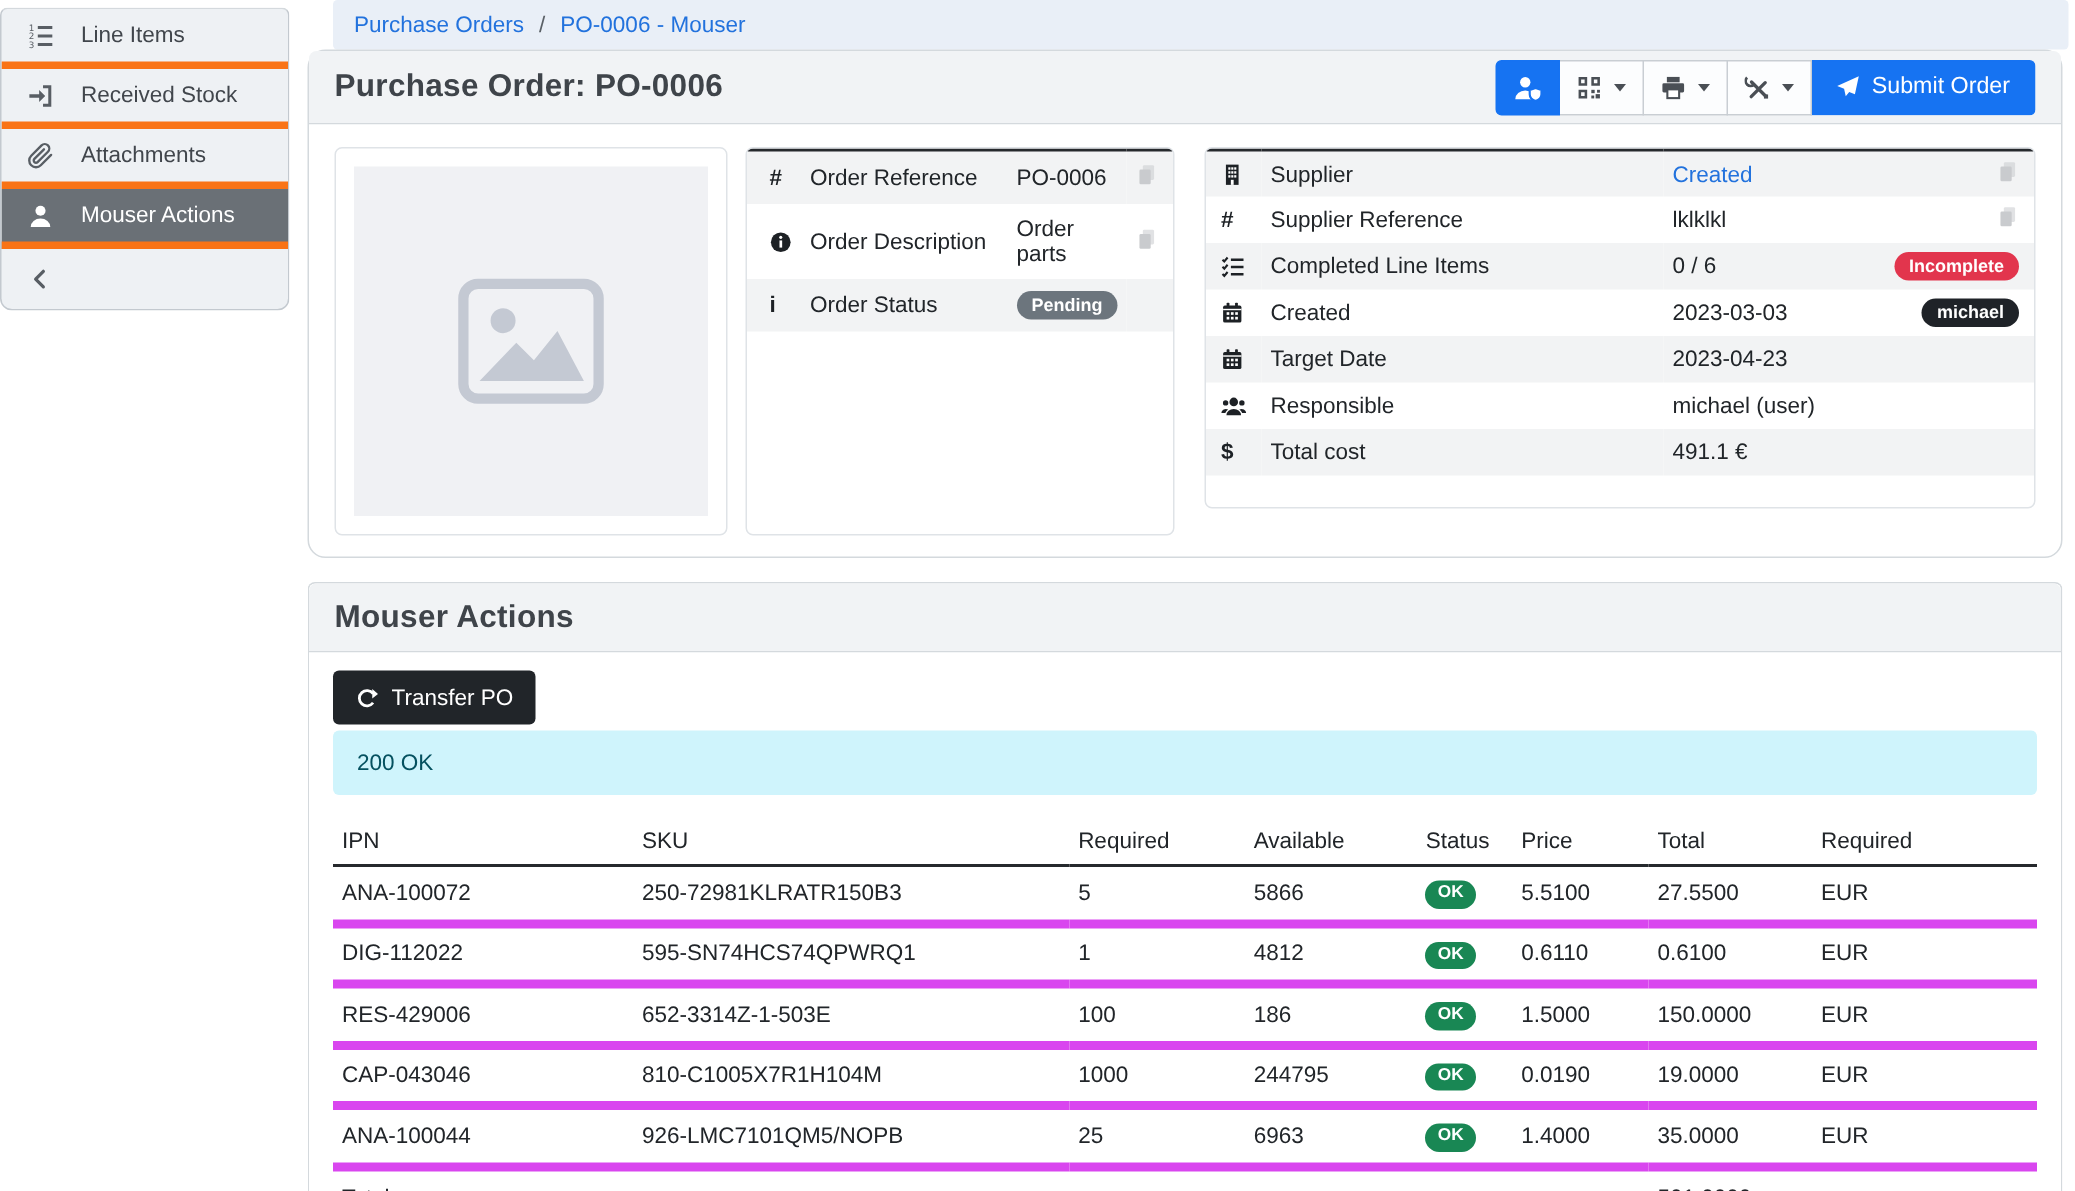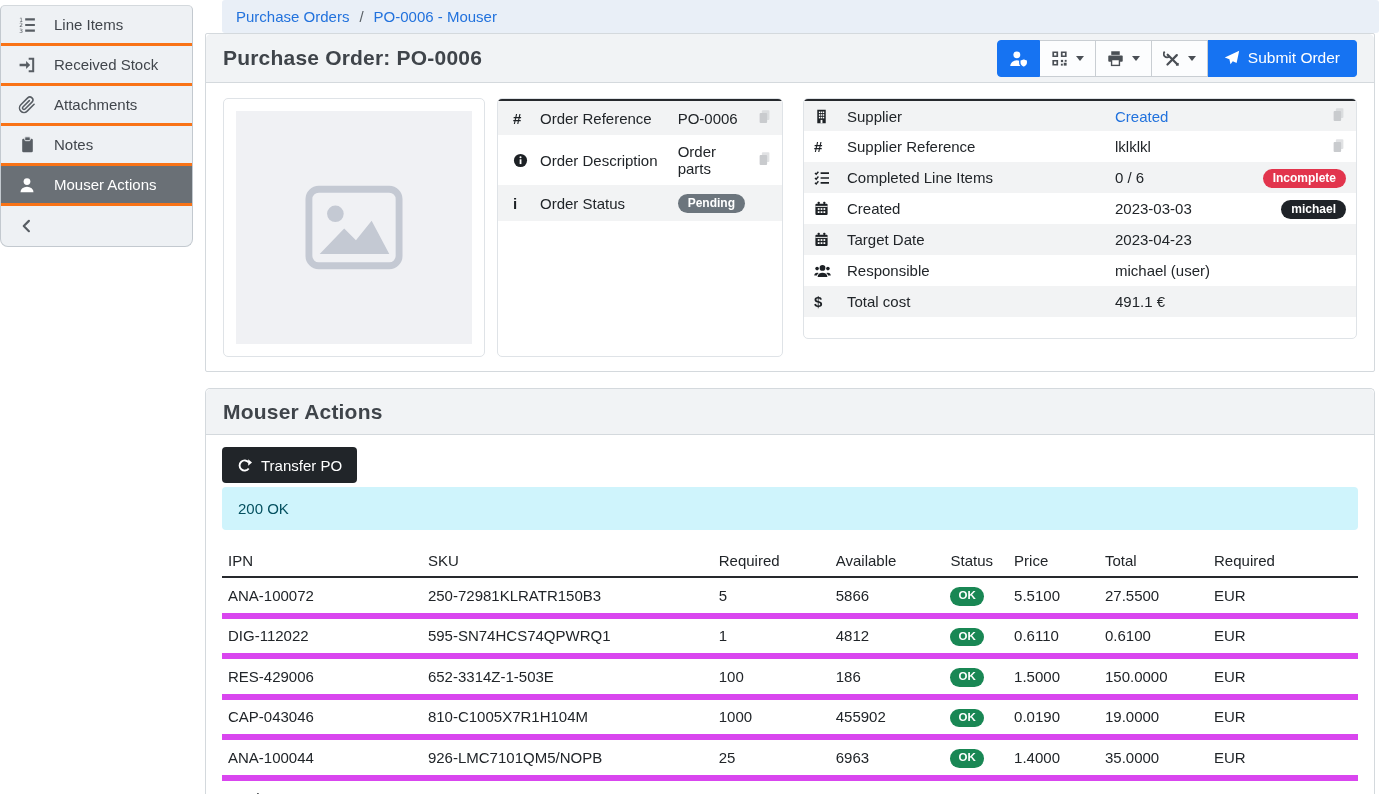--- a/index.html
+++ b/index.html
@@ -11,40 +11,40 @@
   svg { display:block; }
 
   
   .sidebar {
     position:absolute; left:0; top:5px; width:193px;
     border:1px solid #c3c9cf; border-top-color:#d4d9dd;
     border-radius:5px 5px 8px 8px; overflow:hidden; background:#eef1f4;
   }
   .side-item {
     height:40px; display:flex; align-items:center; gap:16px; padding-left:15px;
-    border-bottom:3px solid #f97316; color:#41464c; cursor:pointer;
+    border-bottom:5px solid #f97316; color:#41464c; cursor:pointer;
   }
   .side-item .s-ico { width:22px; display:flex; justify-content:center; color:#585e64; }
   .side-item.active { background:var(--sidebar-active); color:#fff; }
   .side-item.active .s-ico { color:#fff; }
   .side-item.collapse-row { border-bottom:none; }
   .side-item .s-label { font-size:15px; }
 
   
   .main { position:absolute; left:205px; top:0; width:1170px; }
 
   .breadcrumb {
     margin-left:17px; width:1157px; height:33px; background:#e9eff7;
     display:flex; align-items:center; padding:0 14px; border-radius:3px;
     font-size:15px;
   }
   .breadcrumb a { color:var(--link-blue); text-decoration:none; }
   .crumb-sep { color:#5a6066; margin:0 10px; }
 
-  .panel { border:1px solid #d4d9dd; border-radius:2px; background:#fff; }
+  .panel { border:1px solid #d4d9dd; border-radius:12px; background:#fff; }
   .panel-head {
     background:#f1f3f5; border-bottom:1px solid #d4d9dd; border-radius:5px 5px 0 0;
     display:flex; align-items:center; justify-content:space-between; padding:6px 17px;
   }
   .panel-title { font-size:21px; font-weight:700; color:#3f444a; letter-spacing:.2px; }
 
   #order-panel { margin-top:0; }
   #order-panel .panel-head { height:49px; }
 
   
@@ -153,29 +153,20 @@
     </span>
     <span class="s-label">Received Stock</span>
   </div>
   <div class="side-item">
     <span class="s-ico">
       <svg width="18" height="18" viewBox="0 0 24 24">
           <path d="M21.44 11.05l-9.19 9.19a6 6 0 0 1-8.49-8.49l9.19-9.19a4 4 0 0 1 5.66 5.66l-9.2 9.19a2 2 0 0 1-2.83-2.83l8.49-8.48" fill="none" stroke="currentColor" stroke-width="2.1" stroke-linecap="round"></path>
         </svg>
     </span>
     <span class="s-label">Attachments</span>
-  </div>
-  <div class="side-item">
-    <span class="s-ico">
-      <svg width="17" height="17" viewBox="0 0 16 16">
-          <rect x="3" y="2.6" width="10" height="12.6" rx="1.2" fill="currentColor"></rect>
-          <rect x="5.4" y="0.8" width="5.2" height="3.6" rx="0.9" fill="currentColor" stroke="#eef1f4" stroke-width="0.9"></rect>
-        </svg>
-    </span>
-    <span class="s-label">Notes</span>
   </div>
   <div class="side-item active">
     <span class="s-ico">
       <svg width="18" height="18" viewBox="0 0 16 16">
           <g fill="currentColor">
             <circle cx="8" cy="4.9" r="3"></circle>
             <path d="M2.2 14.5a5.8 5 0 0 1 11.6 0z"></path>
           </g>
         </svg>
     </span>
@@ -528,21 +519,21 @@
             <td>186</td>
             <td><span class="badge green">OK</span></td>
             <td class="num">1.5000</td>
             <td class="num">150.0000</td>
             <td>EUR</td>
           </tr>
           <tr>
             <td>CAP-043046</td>
             <td>810-C1005X7R1H104M</td>
             <td>1000</td>
-            <td>455902</td>
+            <td>244795</td>
             <td><span class="badge green">OK</span></td>
             <td class="num">0.0190</td>
             <td class="num">19.0000</td>
             <td>EUR</td>
           </tr>
           <tr>
             <td>ANA-100044</td>
             <td>926-LMC7101QM5/NOPB</td>
             <td>25</td>
             <td>6963</td>

